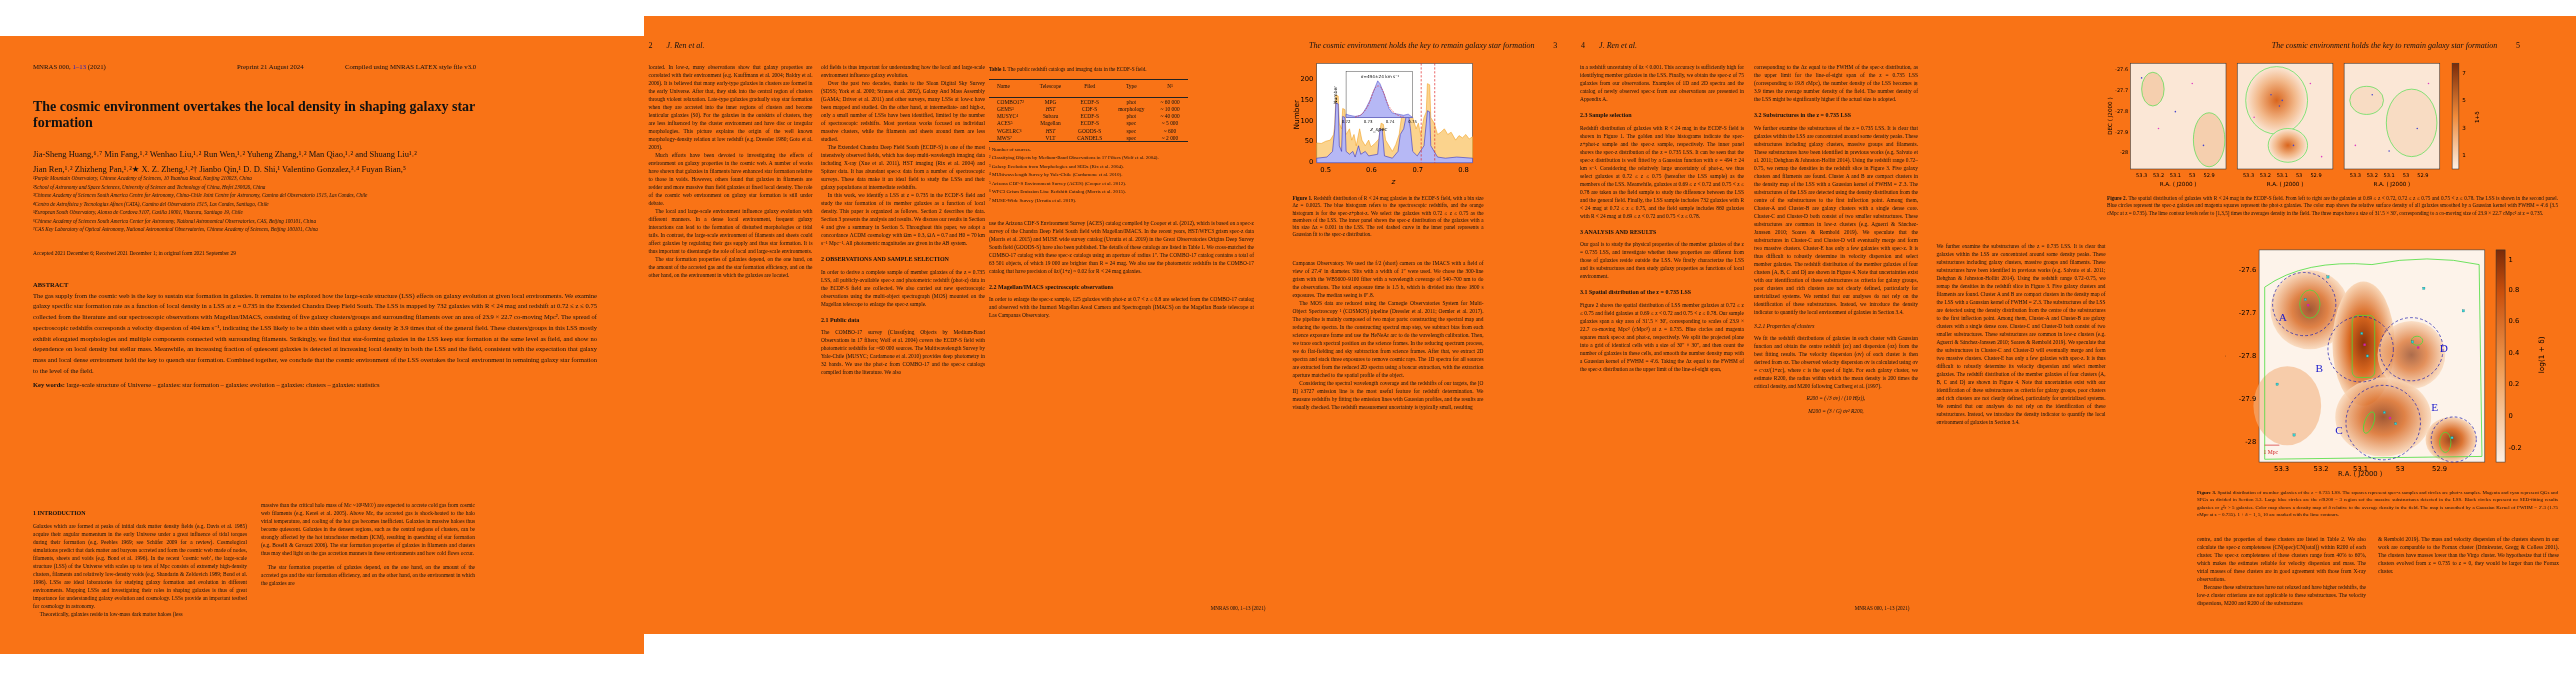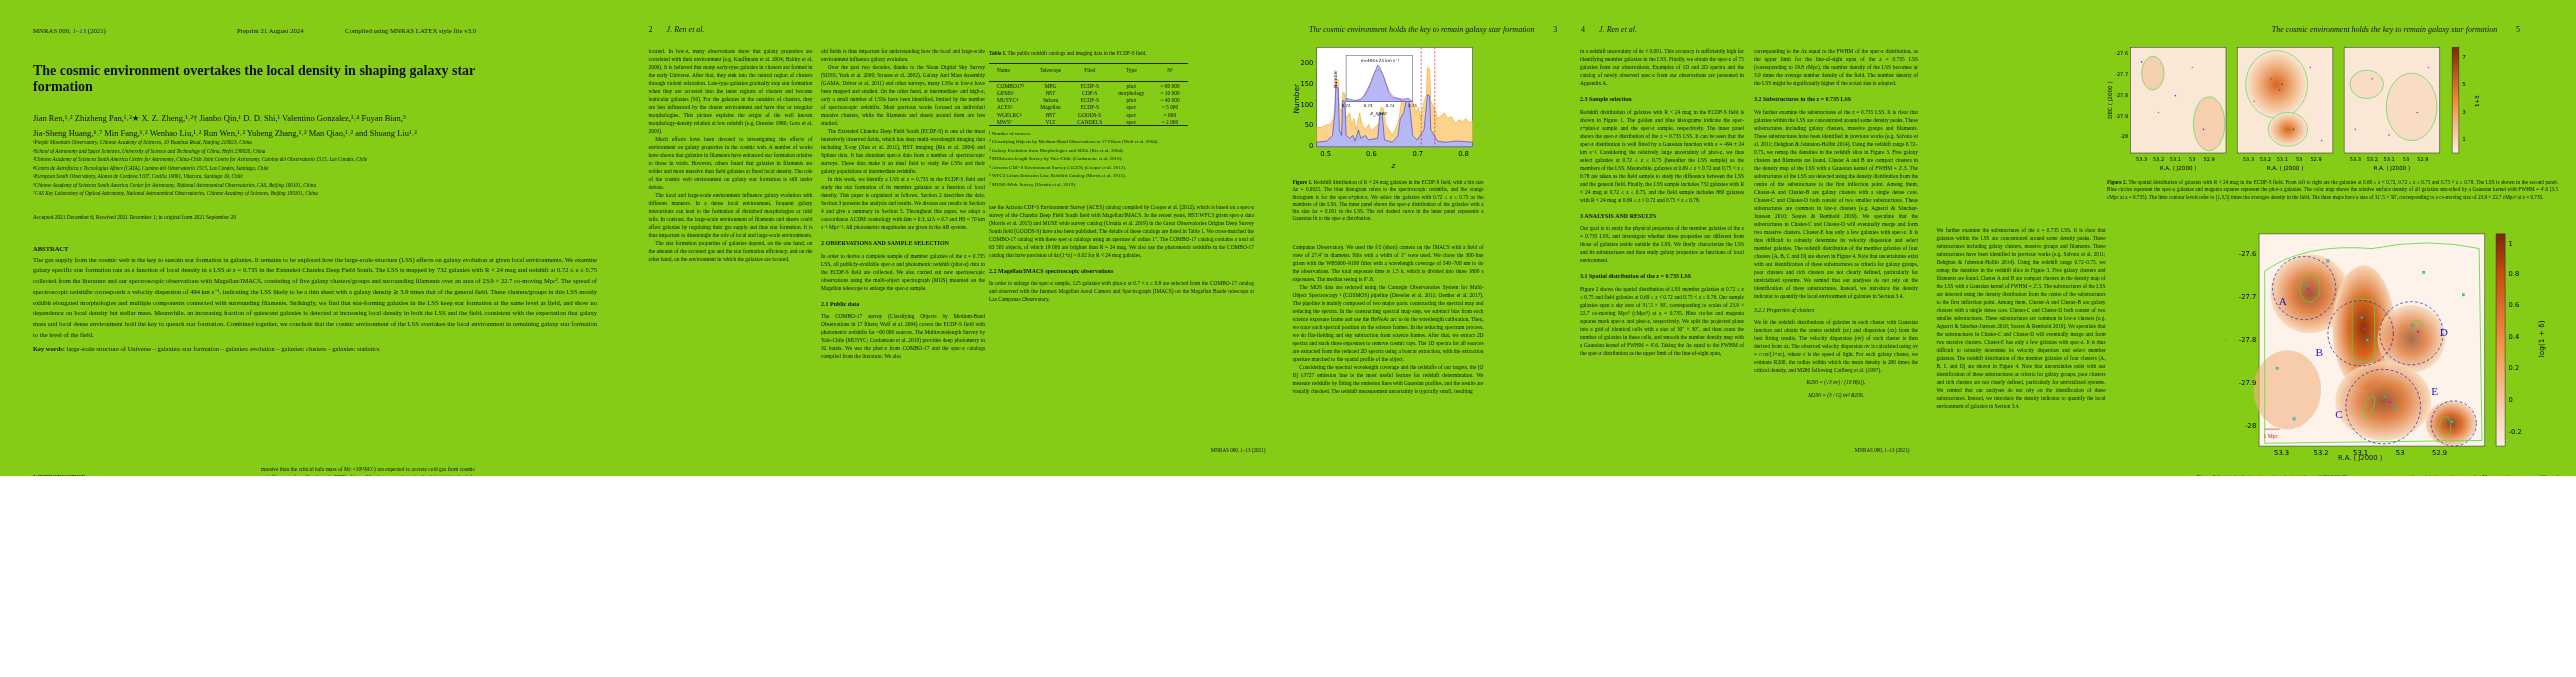--- a/index.html
+++ b/index.html
@@ -1,18 +1,18 @@
 <!DOCTYPE html>
 <html style="font-size:9px"><head>
 <meta charset="utf-8">
 <style>
   html,body{margin:0;padding:0;background:#fff;}
   body{width:2576px;height:677px;overflow:hidden;position:relative;font-family:"Liberation Serif","DejaVu Serif",serif;color:#111;}
-  .page{position:absolute;top:0;height:476px;background:#84cc16;overflow:hidden;}
-  .p1{left:0;width:644px;}
+  .page{position:absolute;top:16px;height:618px;background:#f97316;overflow:hidden;}
+  .p1{left:0;width:644px;margin-top:20px;}
   .p2{left:644px;width:644px;}
   .p3{left:1288px;width:644px;}
   .p4{left:1932px;width:644px;}
   .run{position:absolute;top:27px;font-size:6.8px;}
   .runl{left:33px;}
   .head-it{font-style:italic;font-size:8px;margin-left:21px;}
   .pnum{font-size:8px;}
   .blue{color:#1a1acc;}
   .col{position:absolute;font-size:5.4px;line-height:8px;text-align:justify;}
   .col p{margin:0 0 0 0;text-indent:6.8px;}
@@ -47,22 +47,22 @@
 
 <div class="page p1">
   <div class="run runl">
     <span>MNRAS 000, </span><span class="blue">1–13</span><span> (2021)</span>
   </div>
   <div class="run" style="left:237px;">Preprint 21 August 2024</div>
   <div class="run" style="left:345px;">Compiled using MNRAS LATEX style file v3.0</div>
 
   <div class="title">The cosmic environment overtakes the local density in shaping galaxy star formation</div>
   <div class="authors">
+    <div>Jia-Sheng Huang,⁶˒⁷ Min Fang,¹˒² Wenhao Liu,¹˒² Run Wen,¹˒² Yuheng Zhang,¹˒² Man Qiao,¹˒² and Shuang Liu¹˒²</div>
     <div>Jian Ren,¹˒² Zhizheng Pan,¹˒²★ X. Z. Zheng,¹˒²† Jianbo Qin,¹ D. D. Shi,¹ Valentino Gonzalez,³˒⁴ Fuyan Bian,⁵</div>
-    <div>Jia-Sheng Huang,⁶˒⁷ Min Fang,¹˒² Wenhao Liu,¹˒² Run Wen,¹˒² Yuheng Zhang,¹˒² Man Qiao,¹˒² and Shuang Liu¹˒²</div>
   </div>
   <div class="affil" style="top:138px;">
     <div>¹Purple Mountain Observatory, Chinese Academy of Sciences, 10 Yuanhua Road, Nanjing 210023, China</div>
     <div>²School of Astronomy and Space Sciences, University of Science and Technology of China, Hefei 230026, China</div>
     <div>³Chinese Academy of Sciences South America Centre for Astronomy, China-Chile Joint Centre for Astronomy, Camino del Observatorio 1515, Las Condes, Chile</div>
     <div>⁴Centro de Astrofísica y Tecnologías Afines (CATA), Camino del Observatorio 1515, Las Condes, Santiago, Chile</div>
     <div>⁵European South Observatory, Alonso de Cordova 3107, Casilla 19001, Vitacura, Santiago 19, Chile</div>
     <div>⁶Chinese Academy of Sciences South America Center for Astronomy, National Astronomical Observatories, CAS, Beijing 100101, China</div>
     <div>⁷CAS Key Laboratory of Optical Astronomy, National Astronomical Observatories, Chinese Academy of Sciences, Beijing 100101, China</div>
   </div>

